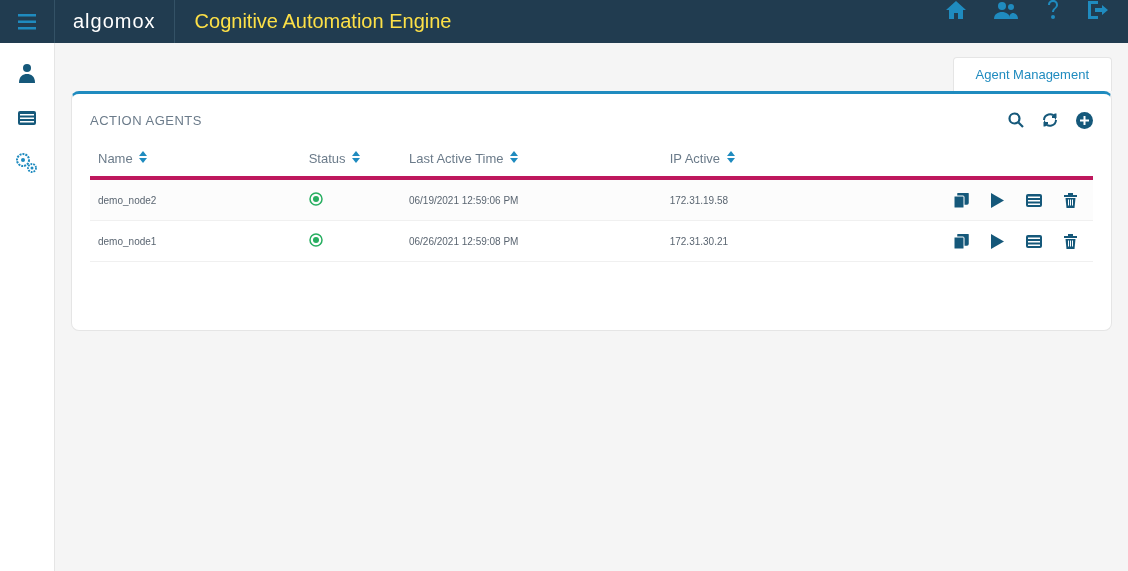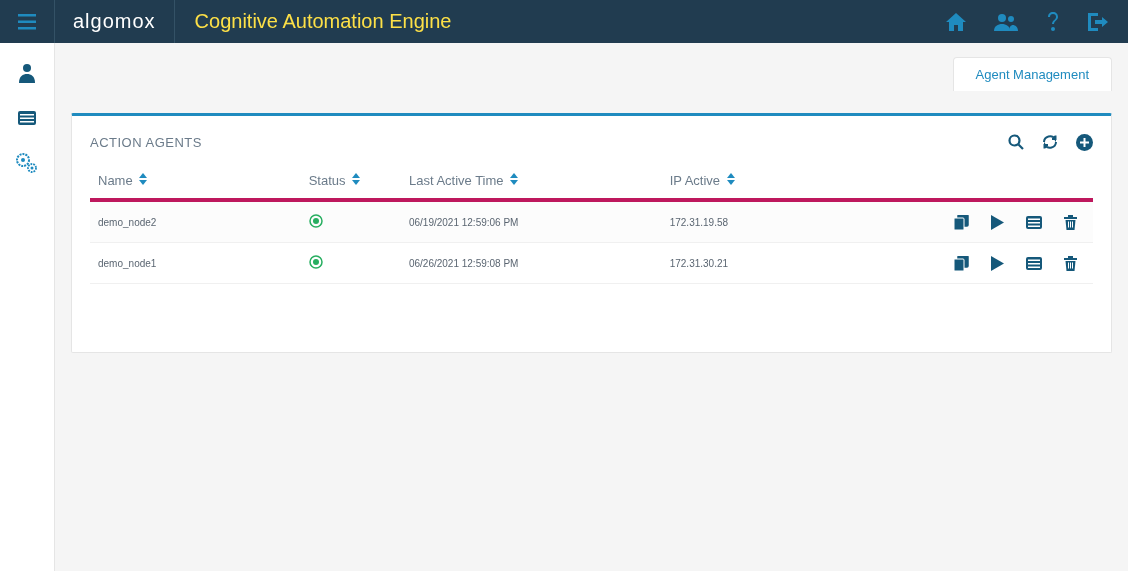--- a/index.html
+++ b/index.html
@@ -6,21 +6,21 @@
     body {
       font-family: "Segoe UI", Arial, sans-serif;
       background: #f5f5f5;
       color: #5a6571;
       font-size: 14px;
     }
     .header {
       background: #213c50;
       height: 43px;
       display: flex;
-      align-items: center;
+      align-items: flex-start;
       justify-content: space-between;
       padding: 0 20px 0 0;
     }
     .header-left {
       display: flex;
       align-items: center;
       height: 100%;
     }
     .hamburger {
       width: 55px;
@@ -97,24 +97,23 @@
       padding: 9px 22px;
       color: #1f8bbf;
       font-size: 13px;
       border-radius: 4px 4px 0 0;
       cursor: pointer;
     }
     .panel {
       background: #fff;
       border: 1px solid #e5e5e5;
       border-top: 3px solid #1f8bbf;
-      border-radius: 2px;
+      border-radius: 8px;
       padding: 18px;
       min-height: 240px;
-      margin-top: 22px;
     }
     .panel-header {
       display: flex;
       justify-content: space-between;
       align-items: center;
       margin-bottom: 12px;
     }
     .panel-title {
       color: #6b7b8a;
       font-size: 13px;

